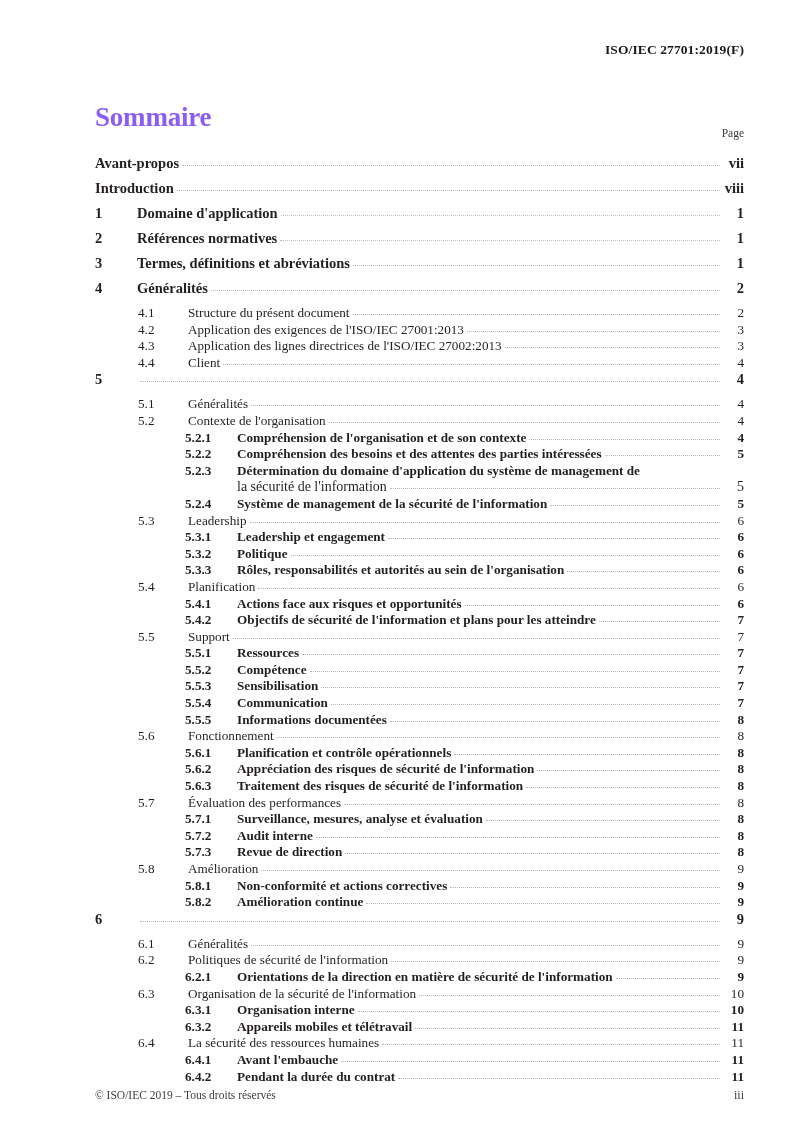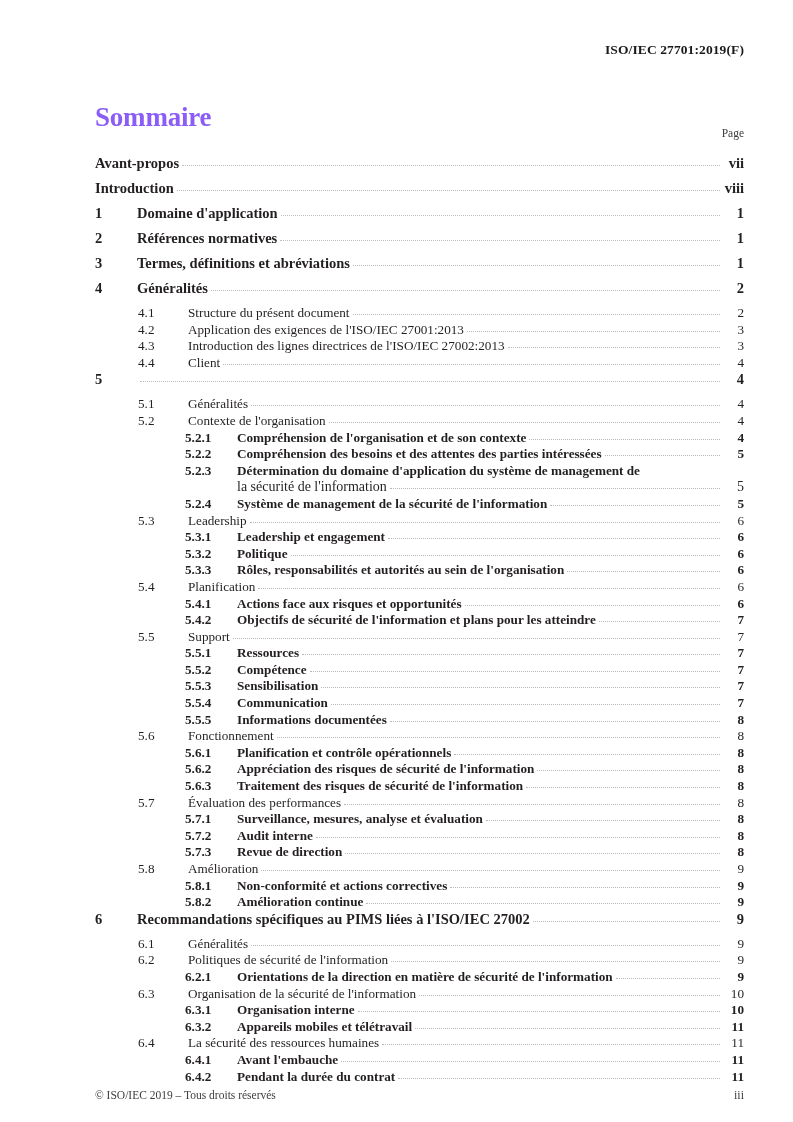--- a/index.html
+++ b/index.html
@@ -226,21 +226,21 @@
         <span class="pg">2</span>
       </div>
       <div class="row lv2">
         <span class="num">4.2</span>
         <span class="label">Application des exigences de l'ISO/IEC 27001:2013</span>
         <span class="leader"></span>
         <span class="pg">3</span>
       </div>
       <div class="row lv2">
         <span class="num">4.3</span>
-        <span class="label">Introduction des lignes directrices de l'ISO/IEC 27002:2013</span>
+        <span class="label">Application des lignes directrices de l'ISO/IEC 27002:2013</span>
         <span class="leader"></span>
         <span class="pg">3</span>
       </div>
       <div class="row lv2">
         <span class="num">4.4</span>
         <span class="label">Client</span>
         <span class="leader"></span>
         <span class="pg">4</span>
       </div>
       <div class="row lv1">
@@ -429,21 +429,20 @@
         <span class="pg">9</span>
       </div>
       <div class="row lv3">
         <span class="num">5.8.2</span>
         <span class="label">Amélioration continue</span>
         <span class="leader"></span>
         <span class="pg">9</span>
       </div>
       <div class="row lv1">
         <span class="num">6</span>
-        <span class="label">Recommandations spécifiques au PIMS liées à l'ISO/IEC 27002</span>
         <span class="leader"></span>
         <span class="pg">9</span>
       </div>
       <div class="row lv2">
         <span class="num">6.1</span>
         <span class="label">Généralités</span>
         <span class="leader"></span>
         <span class="pg">9</span>
       </div>
       <div class="row lv2">

